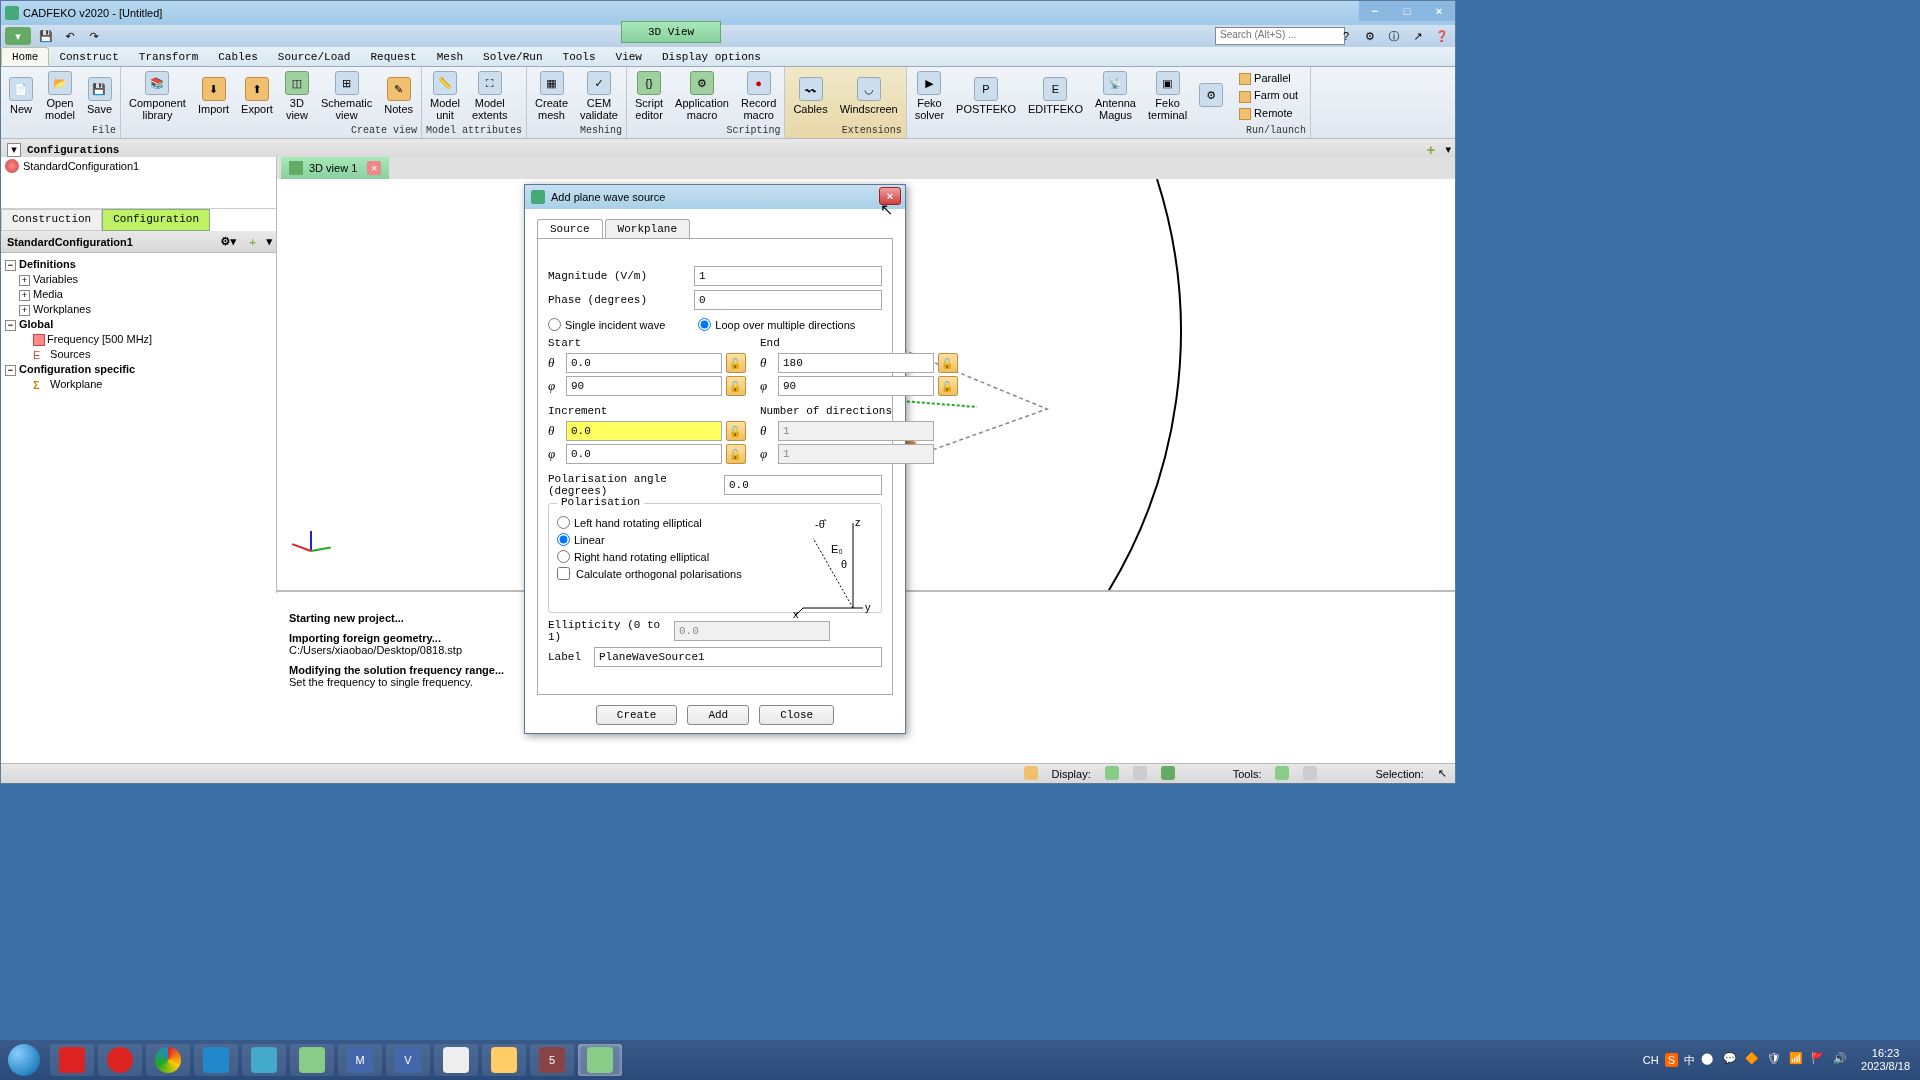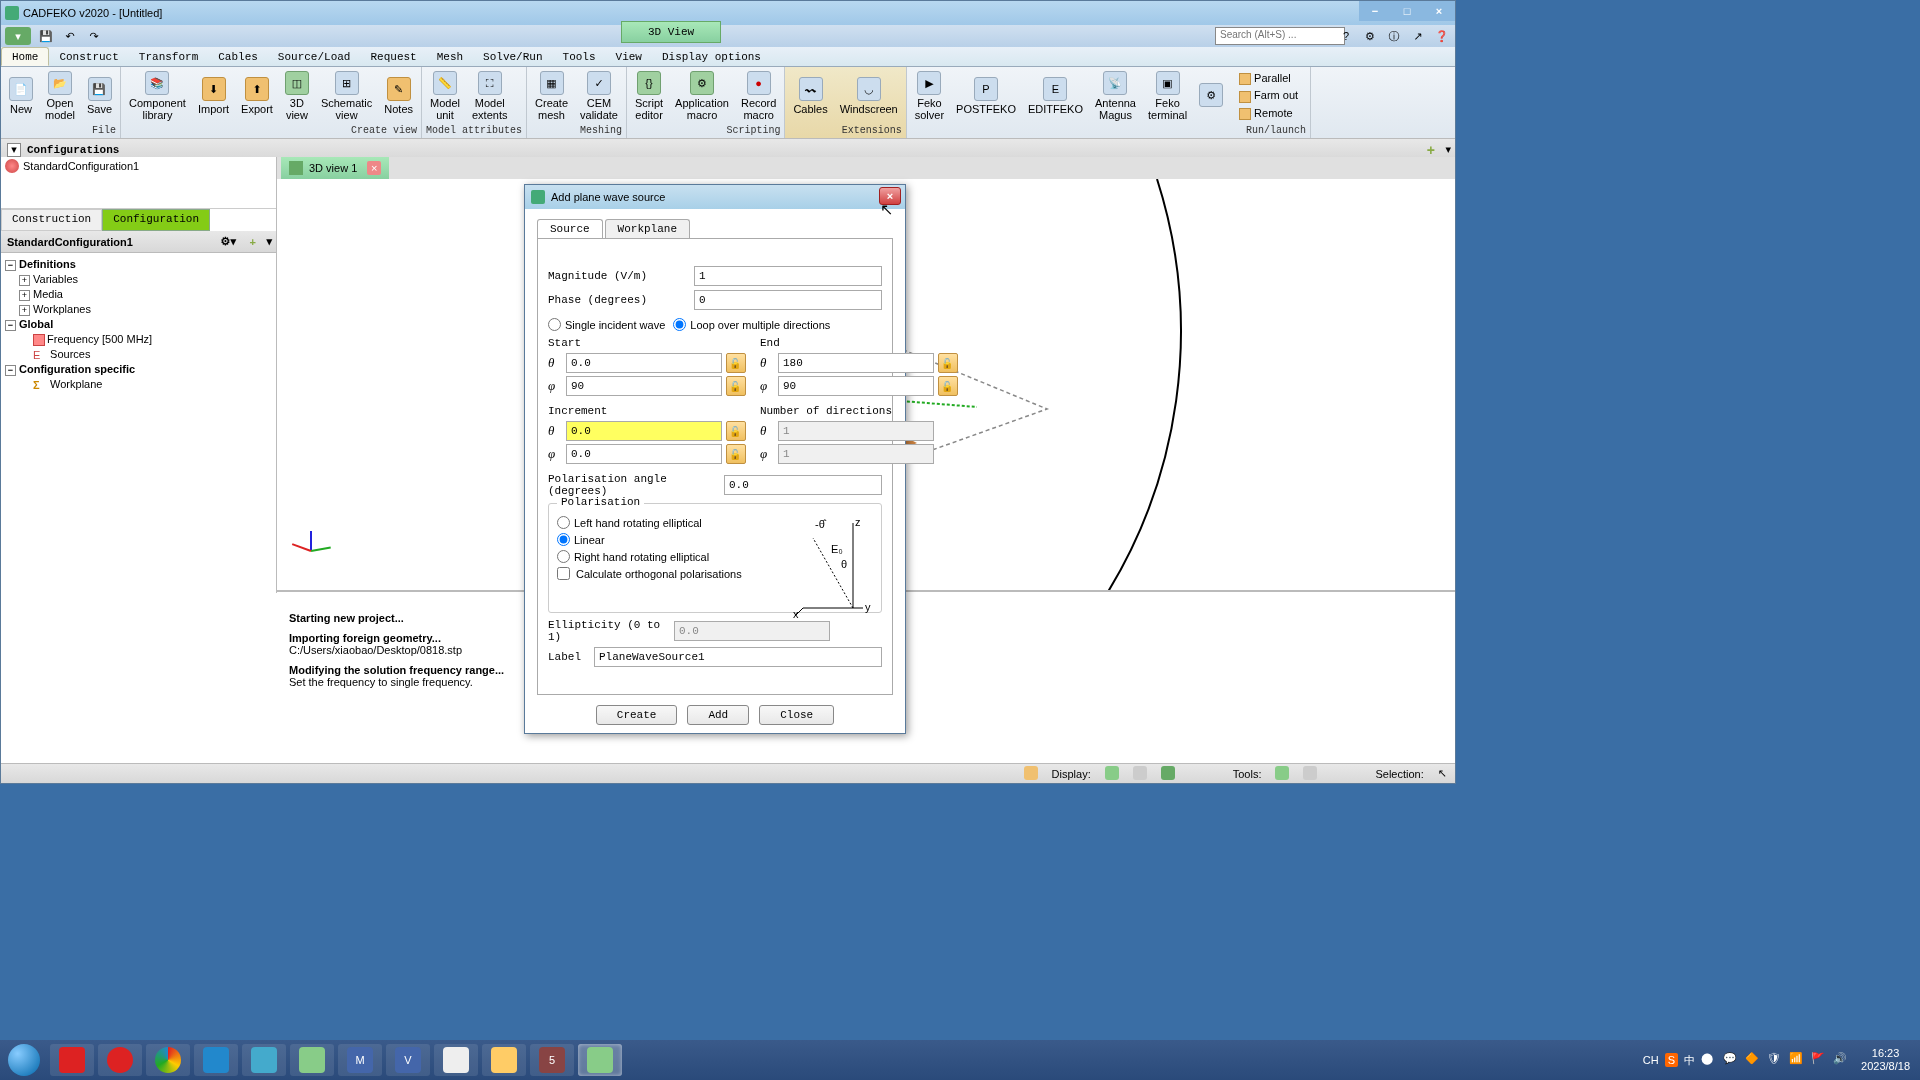--- a/index.html
+++ b/index.html
@@ -52,21 +52,21 @@
 .config-drop { position: absolute; right: 4px; cursor: pointer; }
 
 
 .left-panel { position: absolute; top: 156px; left: 0; width: 276px; height: 436px; background: #fff; border-right: 1px solid #bbb; }
 .config-list { height: 52px; border-bottom: 1px solid #ccc; background: #fff; overflow: auto; }
 .config-item { display: flex; align-items: center; padding: 2px 4px; cursor: pointer; }
 .config-item-icon { width: 14px; height: 14px; background: radial-gradient(circle,#f88,#c44); border-radius: 50%; margin-right: 4px; }
 
 .sub-tabs { display: flex; height: 22px; }
 .sub-tab { padding: 3px 10px; border: 1px solid #ccc; background: #f0f0f0; cursor: pointer; font-family: "Courier New", monospace; }
-.sub-tab.active { background: #84cc16; border-color: #8a8; }
+.sub-tab.active { background: #bef264; border-color: #8a8; }
 
 .panel-title { height: 22px; background: linear-gradient(to bottom,#e8e8e8,#d8d8d8); border-bottom: 1px solid #bbb; display: flex; align-items: center; padding: 0 6px; font-weight: bold; font-family: "Courier New", monospace; position: relative; }
 .panel-gear { position: absolute; right: 40px; cursor: pointer; }
 .panel-plus { position: absolute; right: 20px; color: #8a4; font-weight: bold; cursor: pointer; }
 .panel-arrow { position: absolute; right: 4px; cursor: pointer; }
 
 .tree { padding: 4px; font-family: "Courier New", monospace; overflow: auto; }
 .tree-node { padding: 1px 0; cursor: pointer; white-space: nowrap; }
 .tree-toggle { display: inline-block; width: 11px; height: 11px; border: 1px solid #888; text-align: center; line-height: 9px; font-size: 9px; margin-right: 3px; cursor: pointer; background: #fff; }
 .tree-indent { display: inline-block; }
@@ -440,21 +440,21 @@
     </div>
     <div class="dlg-panel">
       <div class="dlg-row">
         <span class="dlg-label">Magnitude (V/m)</span>
         <input class="dlg-input" value="1" style="">
       </div>
       <div class="dlg-row">
         <span class="dlg-label">Phase (degrees)</span>
         <input class="dlg-input" value="0" style="">
       </div>
-      <div class="dlg-row" style="gap:8px;margin-top:8px">
+      <div class="dlg-row" style="gap:33px;margin-top:8px">
         <label class="dlg-radio">
             <input type="radio" name="wavemode" style="">
             <span>Single incident wave</span>
           </label>
         <label class="dlg-radio">
             <input type="radio" name="wavemode" checked="" style="">
             <span>Loop over multiple directions</span>
           </label>
       </div>
       <div class="dlg-section">

